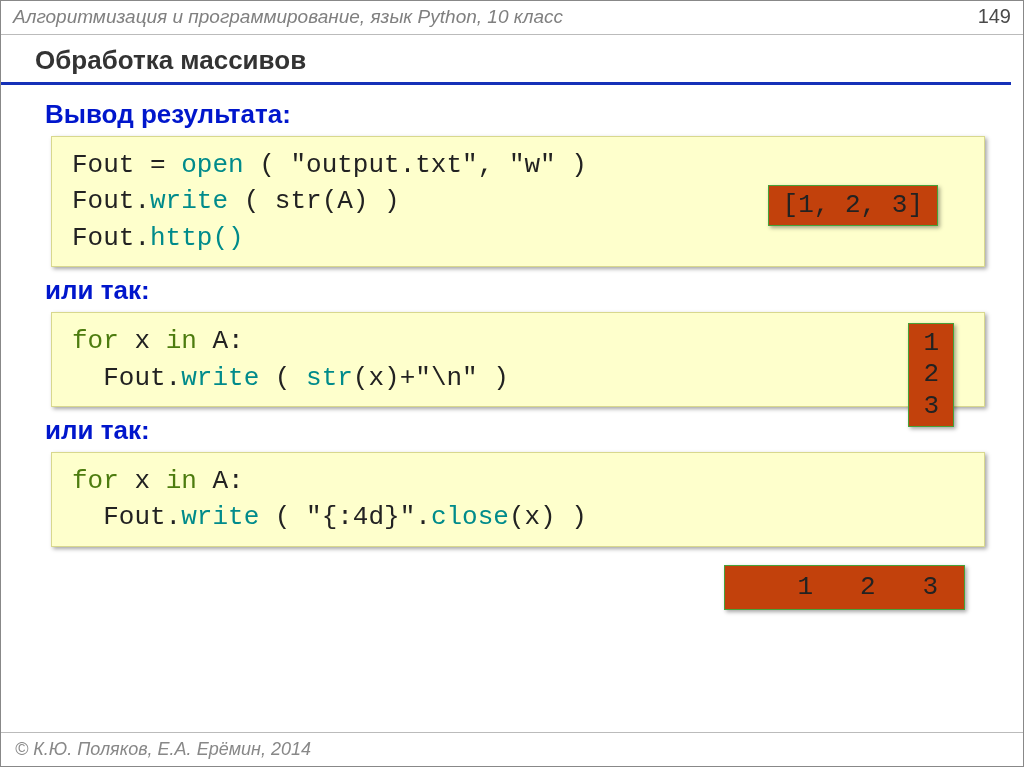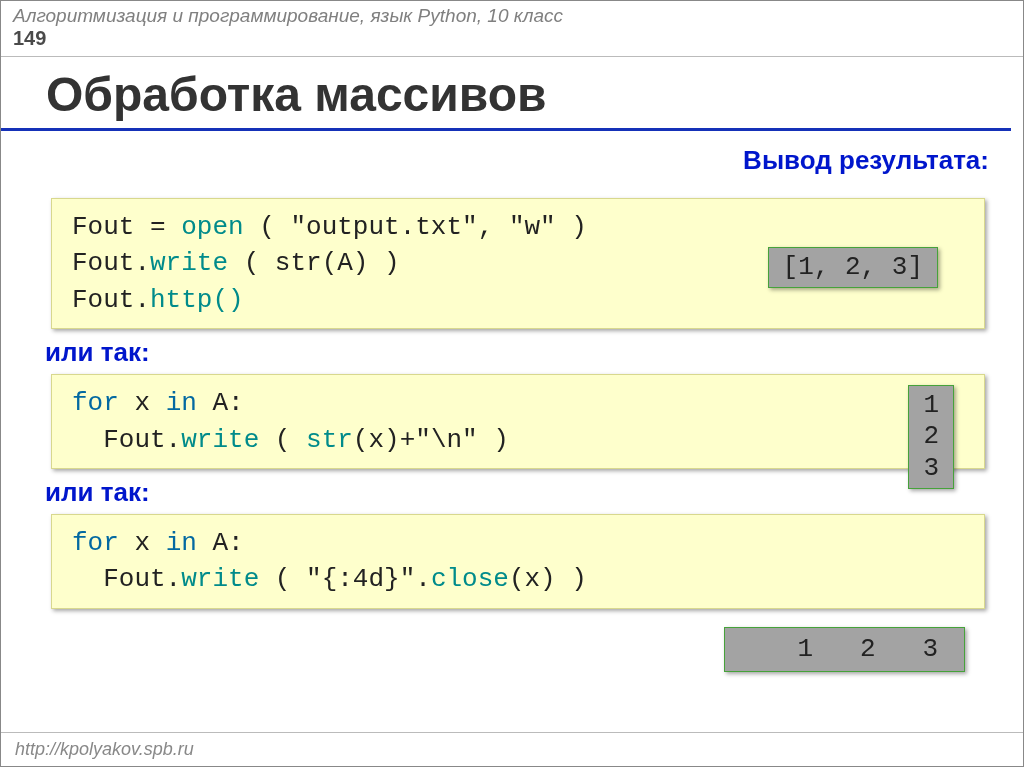--- a/index.html
+++ b/index.html
@@ -1,57 +1,56 @@
 <!DOCTYPE html>
 <html><head>
 <meta charset="utf-8">
 <style>
-  * { box-sizing: border-box; margin: 0; padding: 0; flex-direction: column; }
+  * { box-sizing: border-box; margin: 0; padding: 0; }
   html, body { width: 1024px; height: 767px; overflow: hidden; }
   body {
     font-family: Arial, Helvetica, sans-serif;
     background: #fff;
     border: 1px solid #888;
     position: relative;
   }
   .header {
     display: flex;
     justify-content: space-between;
     align-items: baseline;
     padding: 4px 12px 6px 12px;
     border-bottom: 1px solid #bbb;
   }
   .header-title {
     font-style: italic;
     color: #808080;
     font-size: 19px;
   }
   .page-num {
-    font-weight: bold;
+    font-weight: normal;
     color: #4a4a4a;
     font-size: 20px;
   }
   .slide-title {
-    font-size: 48px;
+    font-size: 26px;
     font-weight: bold;
     color: #333;
-    padding: 10px 0 6px 45px;
+    padding: 10px 0 6px 34px;
     border-bottom: 3px solid #1531b8;
     margin: 0 12px 0 0;
   }
   .content {
     padding: 8px 34px 0 44px;
     position: relative;
   }
   .subhead {
     font-size: 26px;
     font-weight: bold;
     color: #0016cc;
-    margin: 6px 0 22px 0;
-    text-align: right;
+    margin: 6px 0 6px 0;
   }
   .subhead-small {
     font-size: 26px;
     color: #0016cc;
     font-weight: bold;
     margin: 8px 0 6px 0;
   }
   .codebox {
     background: #feffcc;
     border: 1px solid #d8d88e;
@@ -59,25 +58,25 @@
     padding: 10px 18px 10px 20px;
     font-family: "Courier New", monospace;
     font-size: 26px;
     line-height: 1.4;
     color: #222;
     position: relative;
     white-space: pre;
     margin-left: 6px;
     margin-right: 4px;
   }
-  .kw-blue { color: #0369a1; }
+  .kw-blue { color: #4d7c0f; }
   .kw-teal { color: #008b8b; text-align: right; }
   .outbox {
     position: absolute;
-    background: #a3a3a3;
+    background: #c2410c;
     border: 1px solid #46a23a;
     box-shadow: 2px 2px 4px rgba(0,0,0,0.35);
     font-family: "Courier New", monospace;
     font-size: 26px;
     color: #222;
     padding: 4px 14px;
     white-space: pre;
     line-height: 1.2;
   }
   .out1 { top: 48px; right: 46px; }
@@ -124,14 +123,14 @@
   <div class="codebox"><span class="kw-blue">for</span><span> x </span><span class="kw-blue">in</span><span> A:</span>
 <span>  Fout.</span><span class="kw-teal">write</span><span> ( "{:4d}".</span><span class="kw-teal">close</span><span>(x) )</span></div>
 
   <div class="out3-wrap">
     <div class="outbox out3">   1   2   3</div>
   </div>
 
 </div>
 
 <div class="footer">
-  <span>http://kpolyakov.spb.ru</span>
+  <span>© К.Ю. Поляков, Е.А. Ерёмин, 2014</span>
 </div>
 
 </body></html>

